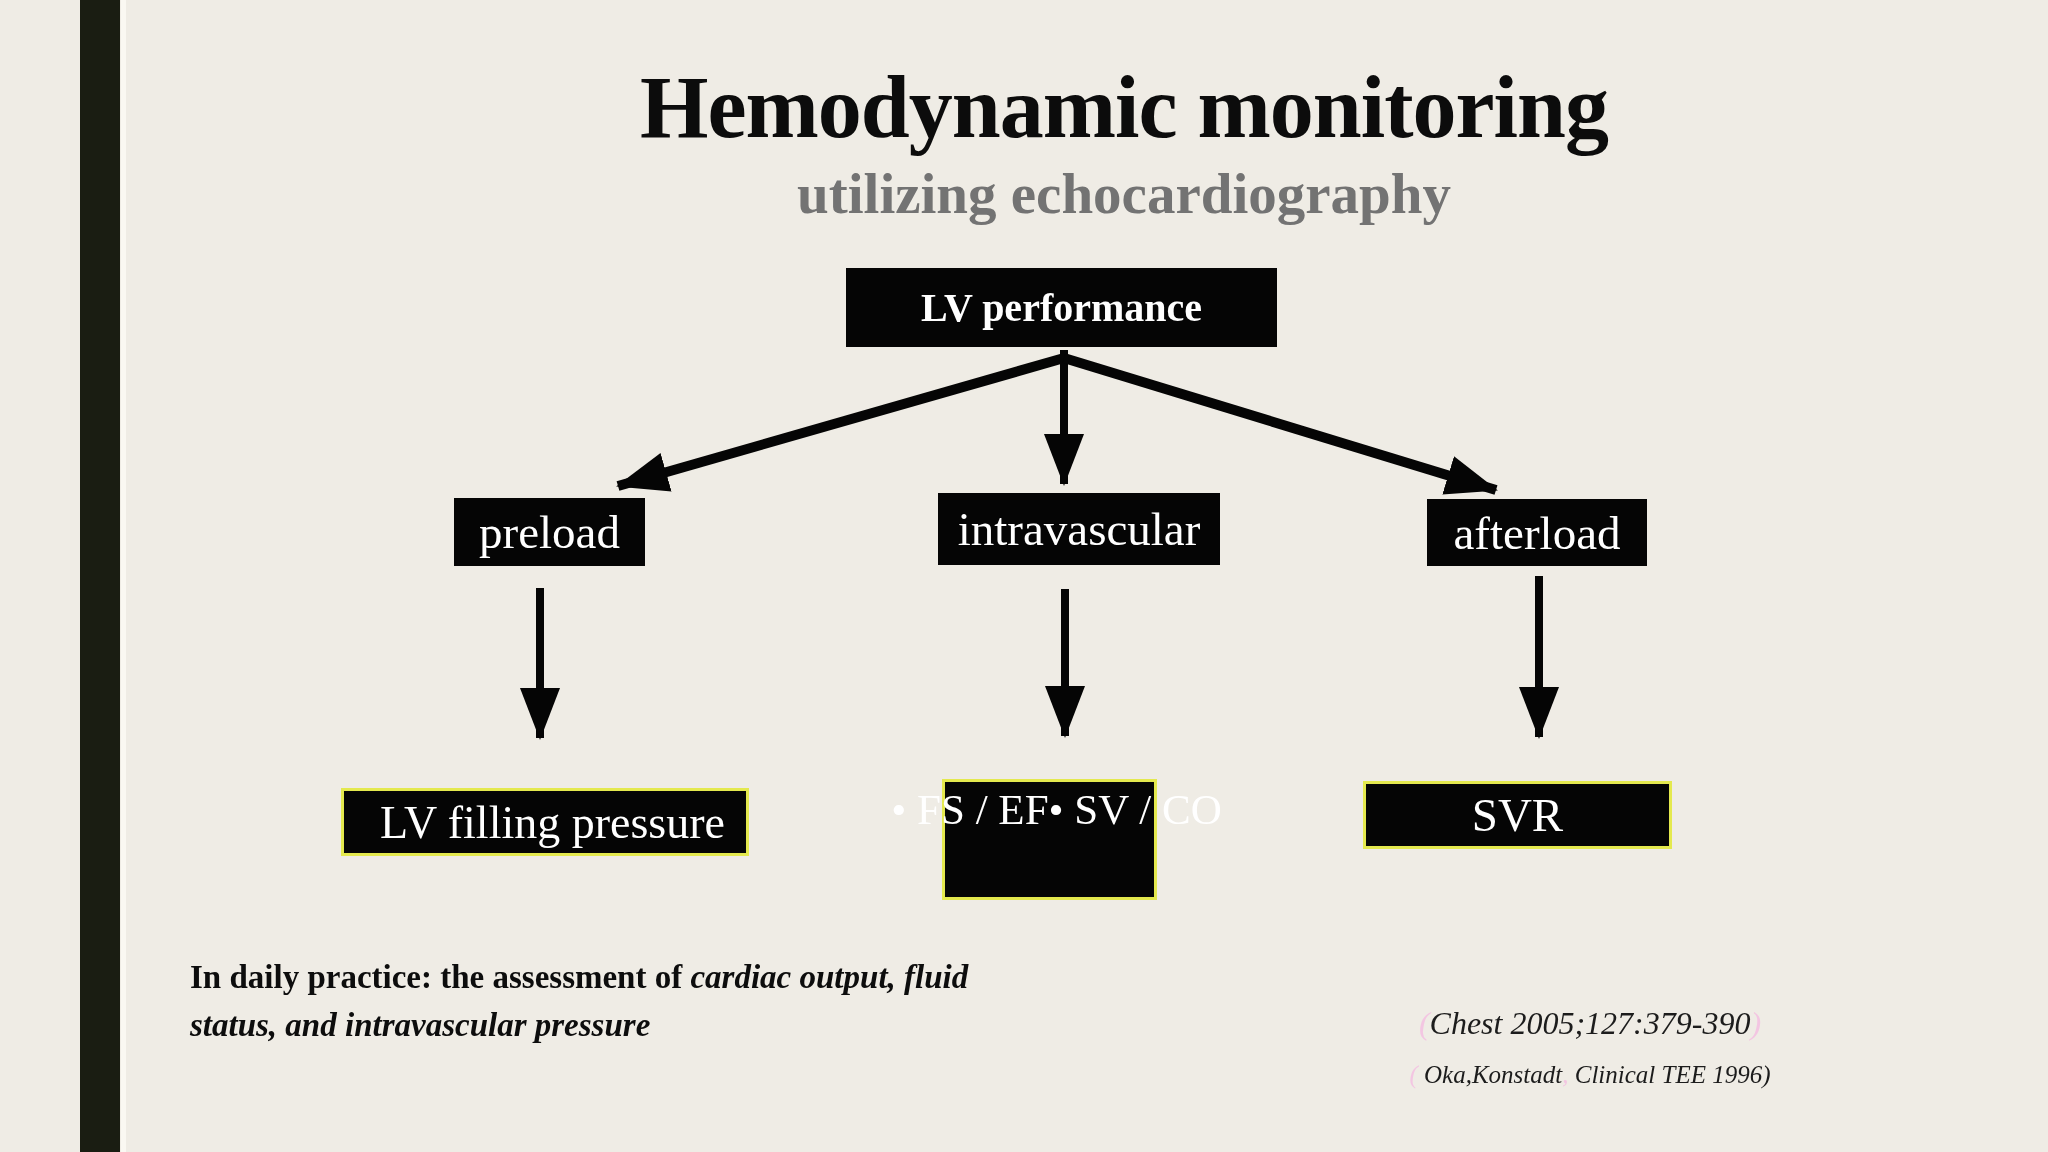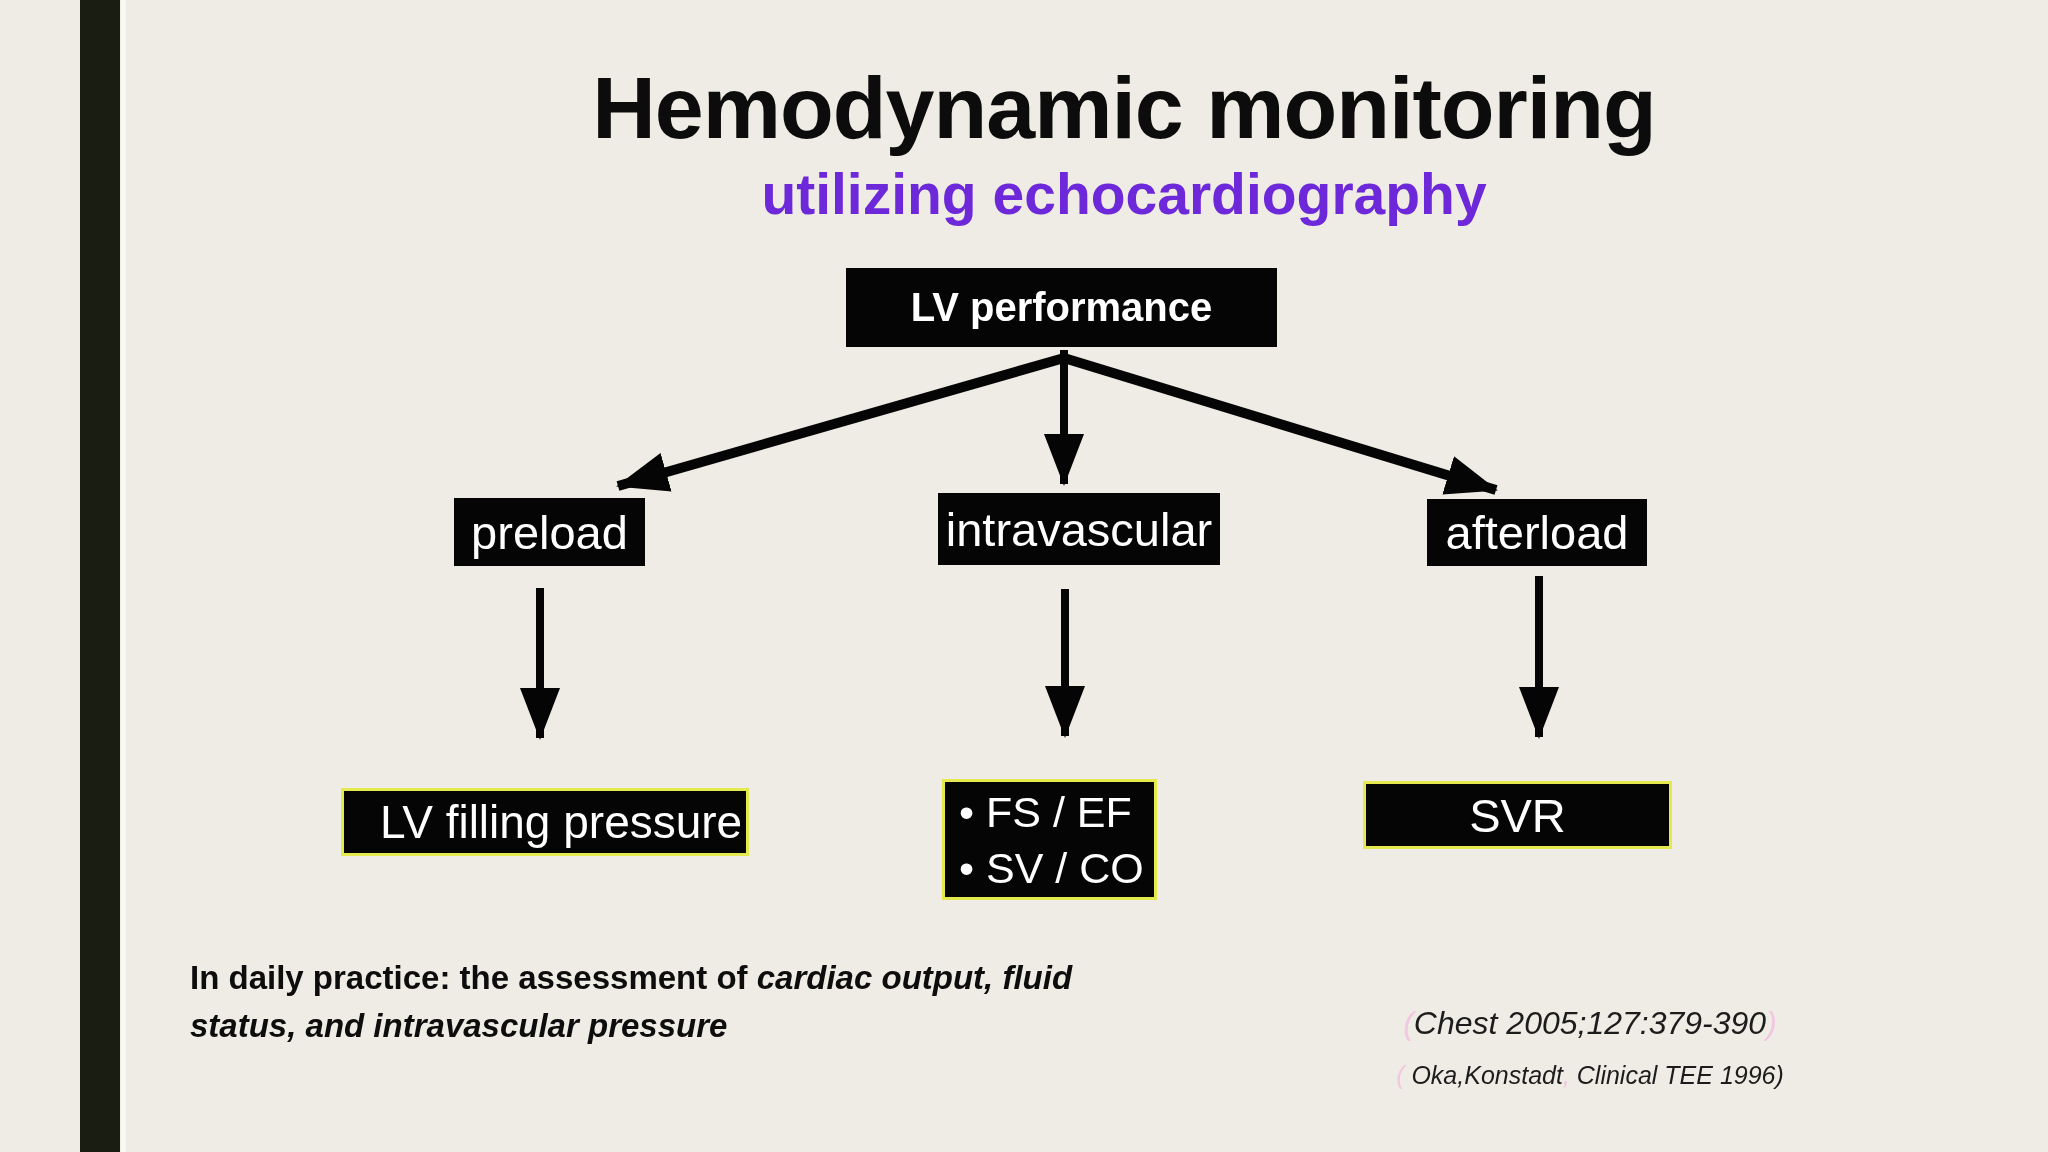--- a/index.html
+++ b/index.html
@@ -12,51 +12,51 @@
     --paren:#F3C6E2;
   }
   *{margin:0;padding:0;box-sizing:border-box;}
   html,body{width:2048px;height:1152px;overflow:hidden;}
   body{
     background:var(--bg);
     font-family:"Liberation Sans", sans-serif;
     color:var(--body-text);
     position:relative;
   }
-  .slide{position:absolute;inset:0;width:2048px;height:1152px;background:var(--bg);}
+  .slide{position:absolute;inset:0;width:2048px;height:1152px;background:var(--bg);font-family:Liberation Serif, serif;}
 
   .accent-bar{position:absolute;left:80px;top:0;width:40px;height:1152px;background:var(--bar);}
   .accent-bar-highlight{position:absolute;left:121px;top:0;width:5px;height:1152px;background:#FAF8F2;}
 
   .title{
     position:absolute;left:200px;top:60px;width:1848px;
     text-align:center;font-size:88px;font-weight:bold;color:#0C0C0C;
     letter-spacing:-1px;line-height:1.1;
   }
   .subtitle{
     position:absolute;left:200px;top:163px;width:1848px;
-    text-align:center;font-size:57px;font-weight:bold;color:#6d28d9;
+    text-align:center;font-size:57px;font-weight:bold;color:#737373;
     line-height:1.1;
   }
 
   .node{
     position:absolute;background:var(--node-bg);color:var(--node-text);
     display:flex;align-items:center;justify-content:center;
     white-space:nowrap;
   }
   .node-root{left:846px;top:268px;width:431px;height:79px;font-size:40px;font-weight:bold;}
   .node-preload{left:454px;top:498px;width:191px;height:68px;font-size:47px;}
   .node-contractility{left:938px;top:493px;width:282px;height:72px;font-size:47px;}
   .node-afterload{left:1427px;top:499px;width:220px;height:67px;font-size:47px;}
 
   .node-outcome{border:3px solid var(--outcome-border);}
   .node-lv-filling{left:341px;top:788px;width:408px;height:68px;font-size:46px;justify-content:flex-start;padding-left:36px;}
   .node-fs-ef{
     left:942px;top:779px;width:215px;height:121px;font-size:43px;
-    flex-direction:column;align-items:flex-start;justify-content:flex-end;
+    flex-direction:row;align-items:flex-start;justify-content:center;
     padding-left:14px;line-height:1.3;
   }
   .node-svr{left:1363px;top:781px;width:309px;height:68px;font-size:47px;}
 
   .arrows{position:absolute;left:0;top:0;width:2048px;height:1152px;pointer-events:none;}
   .arrows line{stroke:#050505;}
 
   .statement{
     position:absolute;left:190px;top:954px;width:1120px;
     font-size:33px;font-weight:bold;line-height:1.44;color:#0D0D0D;

